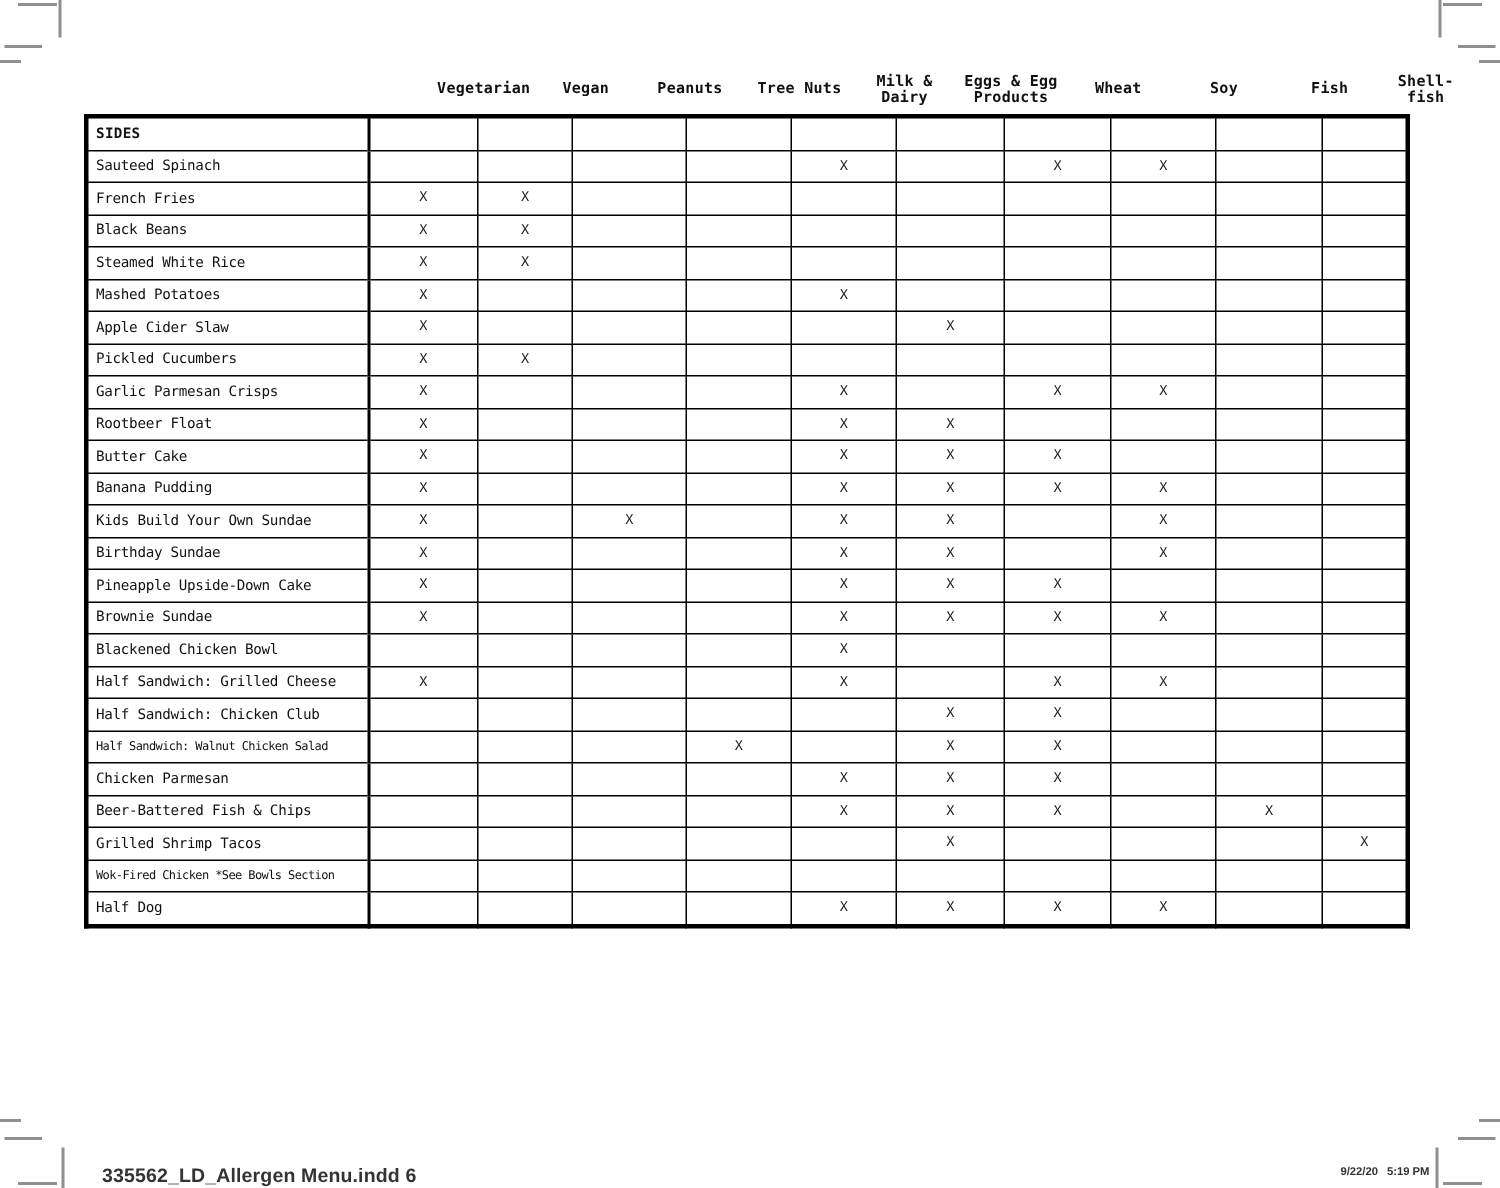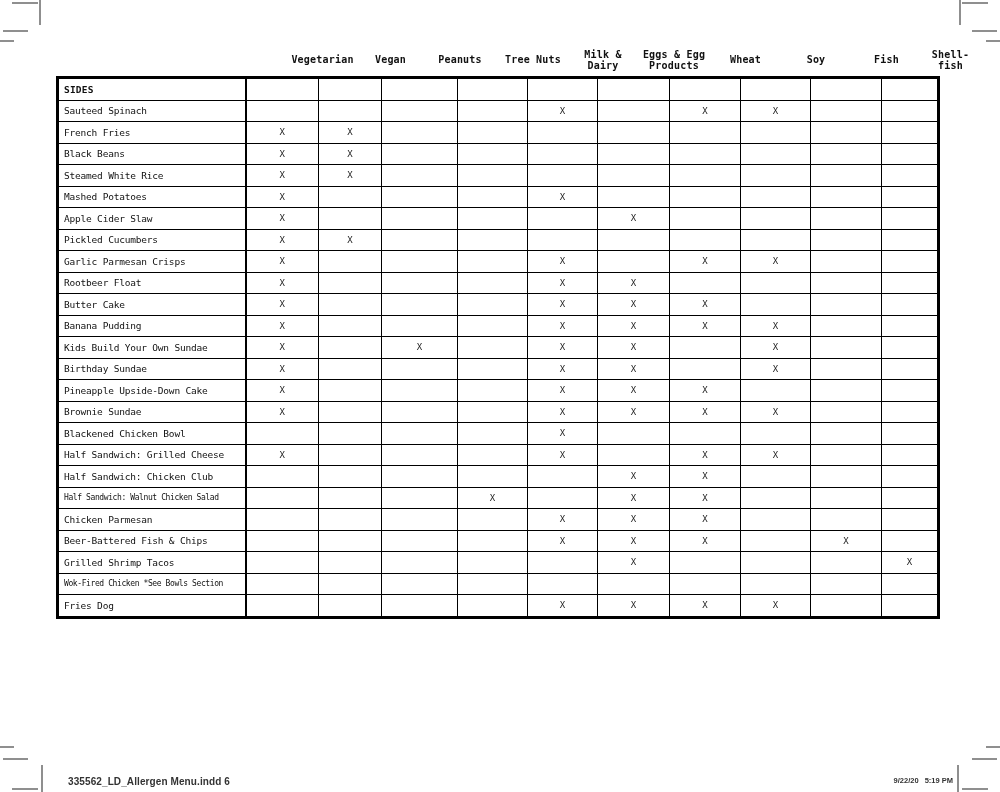--- a/index.html
+++ b/index.html
@@ -79,21 +79,21 @@
     font-size: 9px;
     color: #222;
   }
 
   
   .footer-left {
     position: absolute;
     left: 68px;
     top: 776px;
     font-family: "Liberation Sans", sans-serif;
-    font-size: 10px;
+    font-size: 13px;
     font-weight: 600;
     color: #333;
     letter-spacing: 0.1px;
   }
   .footer-right {
     position: absolute;
     right: 47px;
     top: 776px;
     font-family: "Liberation Sans", sans-serif;
     font-size: 7.5px;
@@ -449,21 +449,21 @@
         <td class="mark"></td>
         <td class="mark"></td>
         <td class="mark"></td>
         <td class="mark"></td>
         <td class="mark"></td>
         <td class="mark"></td>
         <td class="mark"></td>
         <td class="mark"></td>
       </tr>
       <tr>
-        <td class="label">Fries Dog</td>
+        <td class="label">Half Dog</td>
         <td class="mark"></td>
         <td class="mark"></td>
         <td class="mark"></td>
         <td class="mark"></td>
         <td class="mark">X</td>
         <td class="mark">X</td>
         <td class="mark">X</td>
         <td class="mark">X</td>
         <td class="mark"></td>
         <td class="mark"></td>

